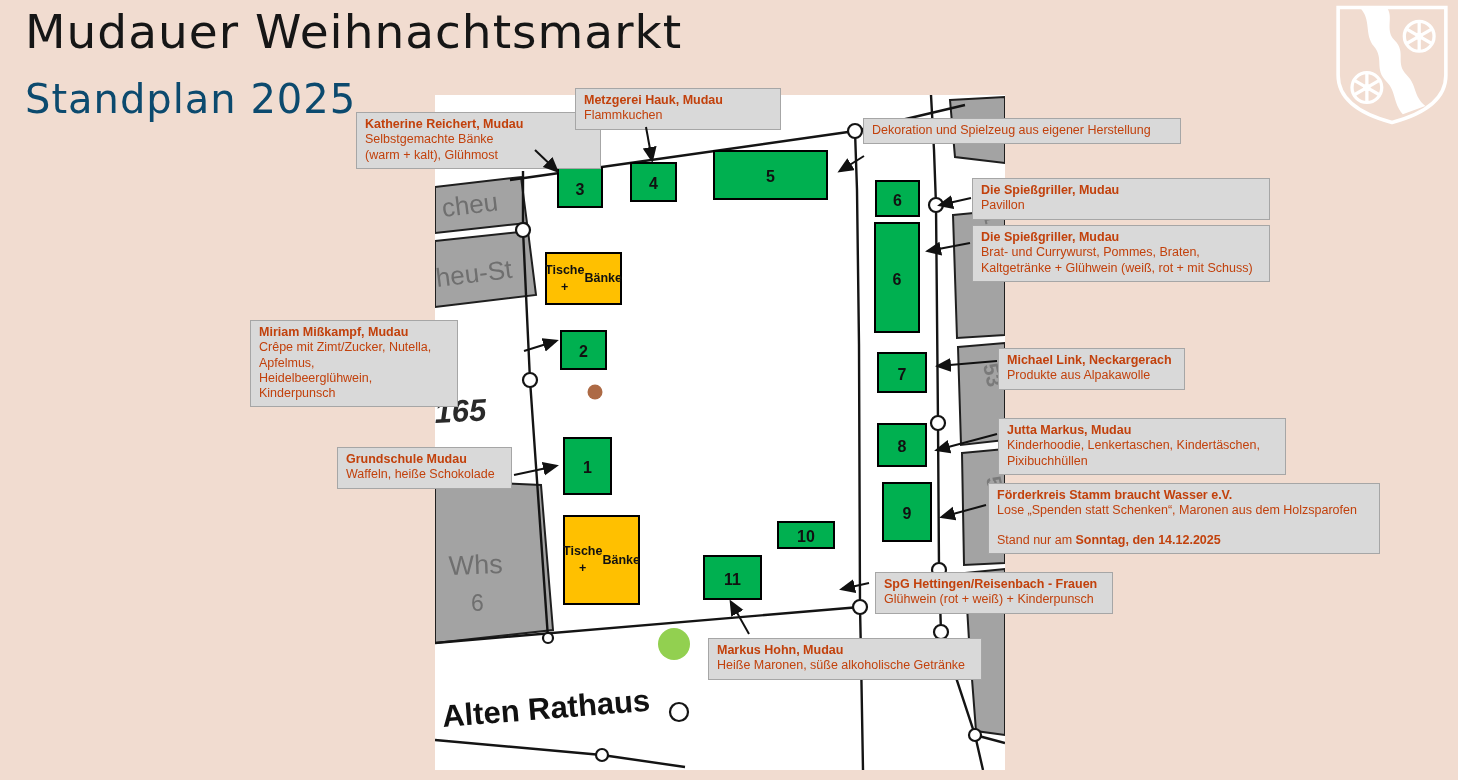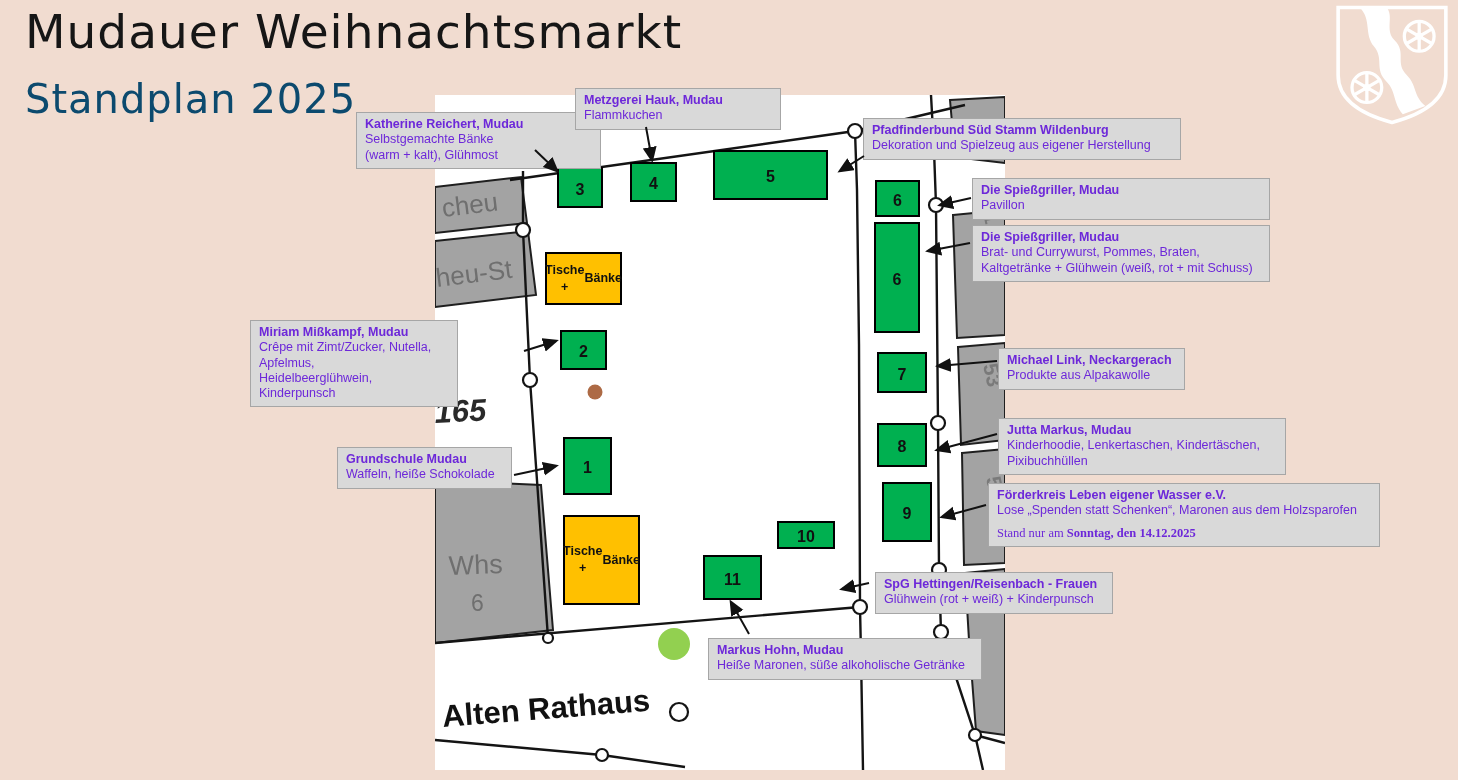--- a/index.html
+++ b/index.html
@@ -13,24 +13,24 @@
   .map{position:absolute;left:435px;top:95px;width:570px;height:675px;background:#ffffff;z-index:10;}
   .map svg{display:block;}
   .stall{position:absolute;background:#00b050;border:2px solid #000;box-sizing:border-box;
          display:flex;align-items:center;justify-content:center;z-index:20;
          font:bold 16px "Liberation Sans",sans-serif;color:#111;}
   .stall span{padding-top:4px;}
   .table-box{position:absolute;background:#ffc000;border:2px solid #000;box-sizing:border-box;
          display:flex;flex-direction:row;align-items:center;justify-content:center;text-align:center;
          z-index:20;font:bold 12.5px/1.35 "Liberation Sans",sans-serif;color:#111;}
   .callout{position:absolute;background:#d9d9d9;border:1px solid #a6a6a6;box-sizing:border-box;
-         padding:4px 8px 5px;z-index:30;color:#6d28d9;
+         padding:4px 8px 5px;z-index:30;color:#c2410c;
          font:12.5px/1.22 "Liberation Sans",sans-serif;}
   .c-title{font-weight:bold;}
-  .stand-note{margin-top:7px;font-family:Liberation Serif, serif;}
+  .stand-note{margin-top:14px;}
   .arrows{position:absolute;left:0;top:0;width:1458px;height:780px;z-index:40;pointer-events:none;}
   .mtext{fill:#6f6f6f;font-family:"Liberation Sans",sans-serif;}
   .parcel{fill:#7a7a7a;font-family:"Liberation Sans",sans-serif;font-weight:bold;}
 </style>
 </head>
 <body>
 
 <div class="page">
 
   <div class="title">Mudauer Weihnachtsmarkt</div>
@@ -164,21 +164,20 @@
     <div class="c-line">Selbstgemachte Bänke</div>
     <div class="c-line">(warm + kalt), Glühmost</div>
   </div>
 
   <div class="callout" style="left:575px;top:88px;width:206px">
     <div class="c-title">Metzgerei Hauk, Mudau</div>
     <div class="c-line">Flammkuchen</div>
   </div>
 
   <div class="callout" style="left:863px;top:118px;width:318px">
-    <div class="c-title">Pfadfinderbund Süd Stamm Wildenburg</div>
     <div class="c-line">Dekoration und Spielzeug aus eigener Herstellung</div>
   </div>
 
   <div class="callout" style="left:972px;top:178px;width:298px">
     <div class="c-title">Die Spießgriller, Mudau</div>
     <div class="c-line">Pavillon</div>
   </div>
 
   <div class="callout" style="left:972px;top:225px;width:298px">
     <div class="c-title">Die Spießgriller, Mudau</div>
@@ -191,21 +190,21 @@
     <div class="c-line">Produkte aus Alpakawolle</div>
   </div>
 
   <div class="callout" style="left:998px;top:418px;width:288px">
     <div class="c-title">Jutta Markus, Mudau</div>
     <div class="c-line">Kinderhoodie, Lenkertaschen, Kindertäschen,</div>
     <div class="c-line">Pixibuchhüllen</div>
   </div>
 
   <div class="callout" style="left:988px;top:483px;width:392px">
-    <div class="c-title">Förderkreis Leben eigener Wasser e.V.</div>
+    <div class="c-title">Förderkreis Stamm braucht Wasser e.V.</div>
     <div class="c-line">Lose „Spenden statt Schenken“, Maronen aus dem Holzsparofen</div>
     <div class="c-line stand-note"><span>Stand nur am </span><b>Sonntag, den 14.12.2025</b></div>
   </div>
 
   <div class="callout" style="left:708px;top:638px;width:274px">
     <div class="c-title">Markus Hohn, Mudau</div>
     <div class="c-line">Heiße Maronen, süße alkoholische Getränke</div>
   </div>
 
   <div class="callout" style="left:875px;top:572px;width:238px">

